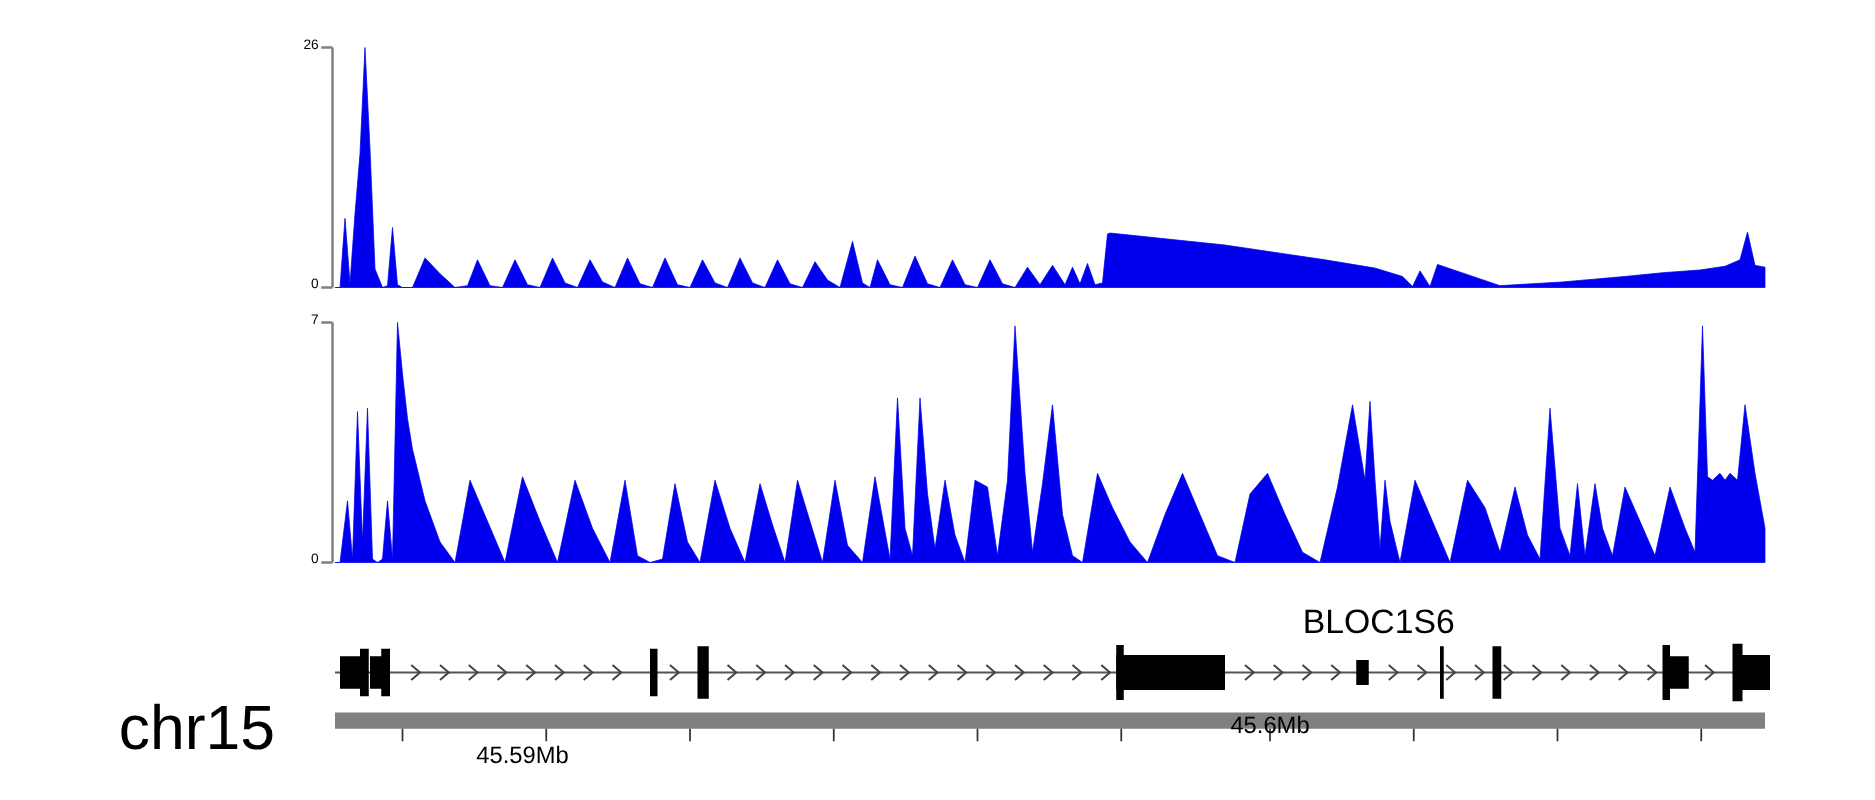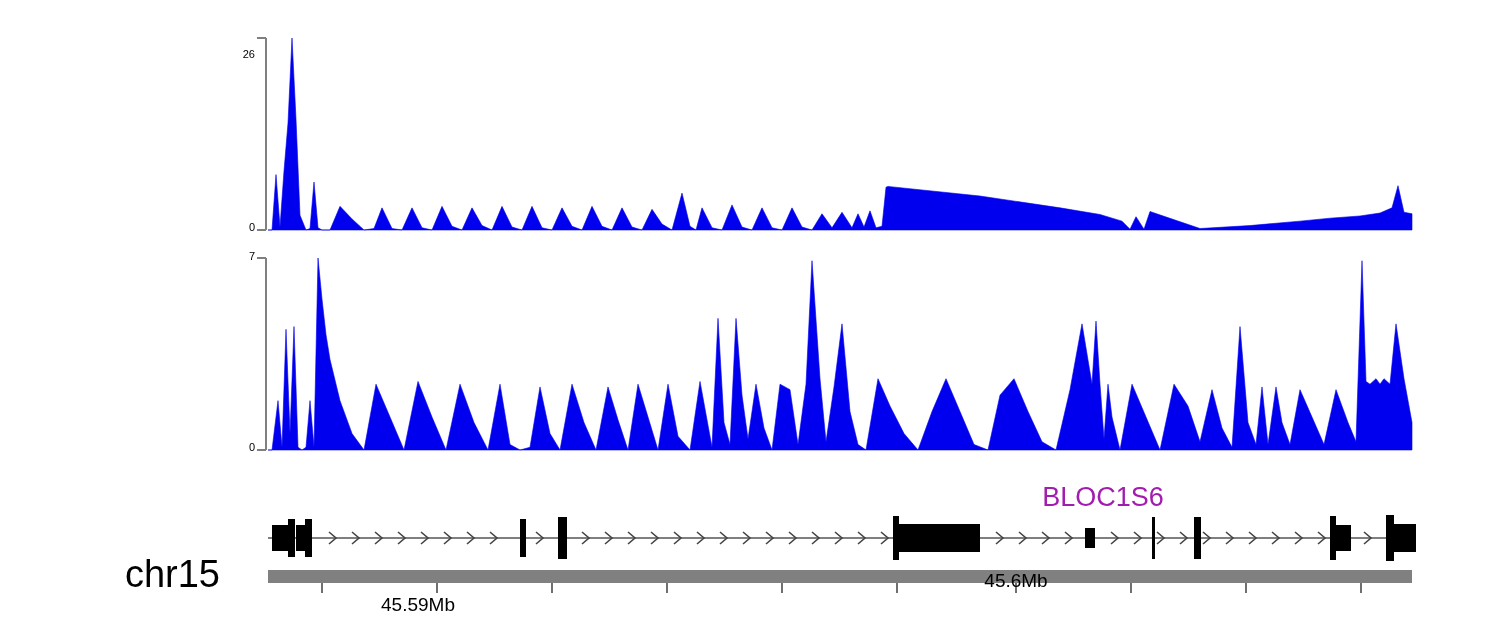--- a/index.html
+++ b/index.html
@@ -9,40 +9,40 @@
     overflow:hidden;position:relative;
   }
   #stage{position:absolute;left:0;top:0;width:1500px;height:640px;}
   .abs{position:absolute;}
 
   .sample-label{
     font-size:21px;color:#000;letter-spacing:0px;white-space:nowrap;
     text-align:right;
   }
   .chrom-label{
-    font-size:38px;color:#000;white-space:nowrap;text-align:right;
+    font-size:50px;color:#000;white-space:nowrap;text-align:right;
   }
   .axis-num{
     font-size:11px;color:#000;white-space:nowrap;text-align:right;
   }
   .tick-label{
     font-size:19px;color:#000;white-space:nowrap;text-align:center;
   }
   .gene-name{
-    font-size:27px;color:#a21caf;white-space:nowrap;text-align:center;
+    font-size:27px;color:#000000;white-space:nowrap;text-align:center;
   }
   svg{display:block;}
 </style>
 </head>
 <body>
 
 <div id="stage">
 
 
-  <div class="abs axis-num" style="left:215px;top:30px;width:40px;margin-top:18px;">26</div>
+  <div class="abs axis-num" style="left:215px;top:30px;width:40px;">26</div>
   <div class="abs axis-num" style="left:215px;top:221px;width:40px;">0</div>
 
   <div class="abs" style="left:250px;top:30px;">
     <svg id="svg-track1" width="1170" height="210" viewBox="0 0 1170 210">
 
       <g id="t1-axis">
           <line x1="16" y1="8" x2="16" y2="200" stroke="#808080" stroke-width="2"></line>
           <line x1="7" y1="8" x2="16" y2="8" stroke="#808080" stroke-width="2"></line>
           <line x1="7" y1="200" x2="16" y2="200" stroke="#808080" stroke-width="2"></line>
         </g>

